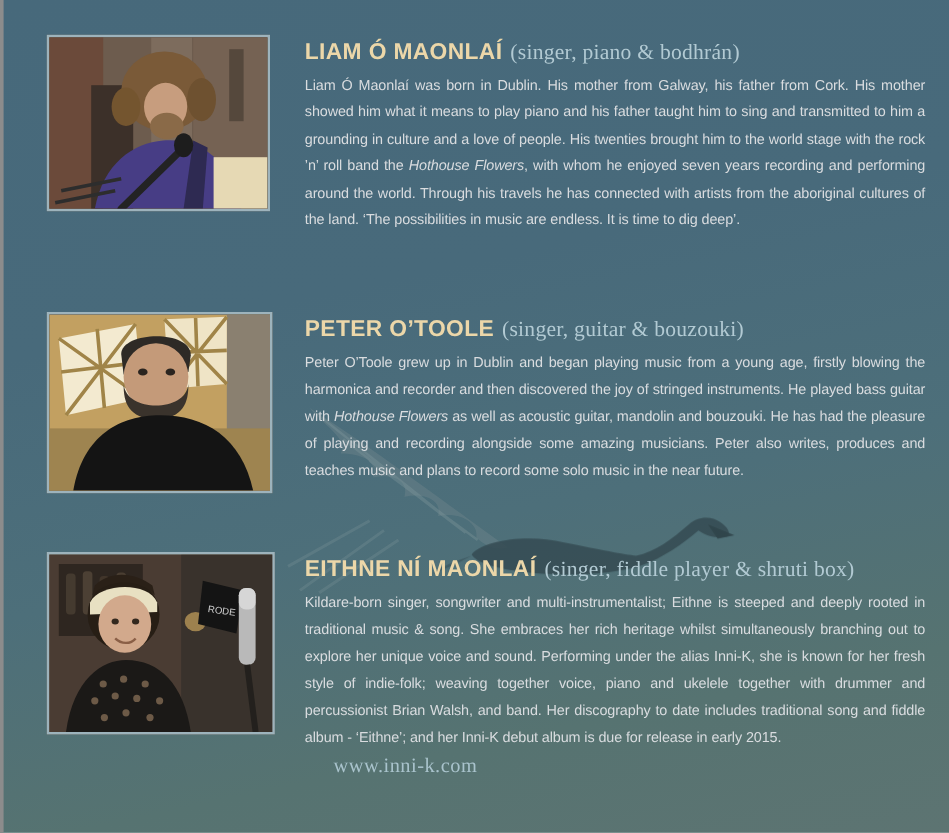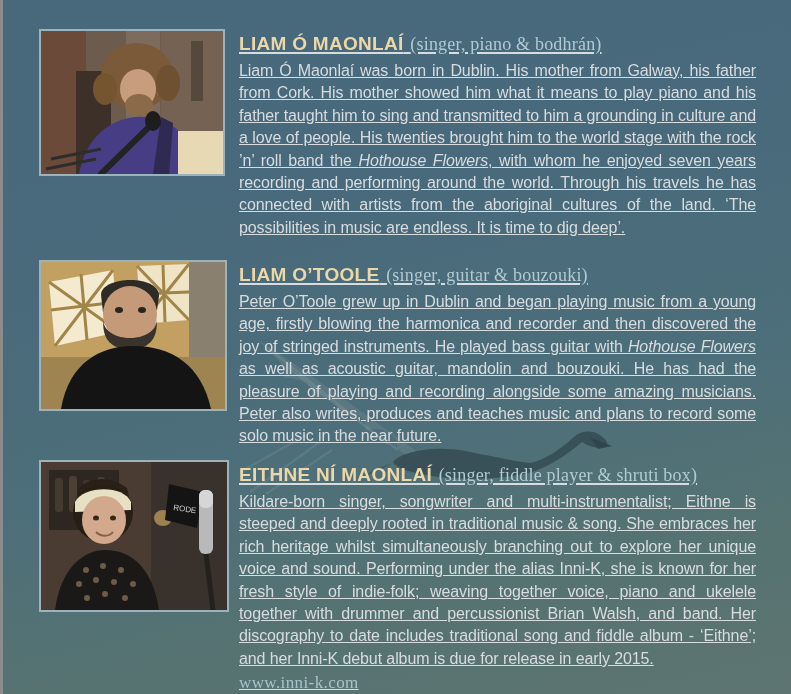--- a/index.html
+++ b/index.html
@@ -5,27 +5,27 @@
   html,body{margin:0;padding:0;}
   body{
     width:791px;height:694px;position:relative;overflow:hidden;
     font-family:"Liberation Sans",sans-serif;
     background:linear-gradient(168deg,#47697b 0%,#486a7b 35%,#4d6f7a 60%,#567371 82%,#5d7472 100%);
   }
   .edge-strip{position:absolute;left:0;top:0;width:3px;height:694px;background:#8c8c8c;z-index:3;}
   .swan{position:absolute;left:228px;top:266px;z-index:0;pointer-events:none;}
   .photo{position:absolute;left:39px;border:2px solid #9db3bc;box-sizing:content-box;z-index:2;overflow:hidden;background:#5a5247;}
   .photo svg{display:block;}
-  .section-text{position:absolute;left:239px;width:517px;z-index:2;color:#d9dcdf;text-decoration:underline;}
+  .section-text{position:absolute;left:254px;width:517px;z-index:2;color:#d9dcdf;}
   .sec-head{margin:0;line-height:24px;}
   .artist-name{font-size:19px;font-weight:bold;letter-spacing:.3px;color:#ecd7a9;}
   .artist-role{font-family:"Liberation Serif",serif;font-size:18px;font-weight:normal;color:#b2cad3;letter-spacing:.2px;}
-  p.bio{margin:4px 0 0 0;font-size:16px;line-height:22.4px;text-align:justify;letter-spacing:-.1px;color:#d9dcdf;}
+  p.bio{margin:4px 0 0 0;font-size:12px;line-height:22.4px;text-align:justify;letter-spacing:-.1px;color:#d9dcdf;}
   p.bio em{font-style:italic;}
-  .weblink{font-family:"Liberation Serif",serif;font-size:17px;color:#a9c3cc;margin-top:3px;letter-spacing:.4px;}
+  .weblink{font-family:"Liberation Serif",serif;font-size:17px;color:#a9c3cc;margin-top:3px;letter-spacing:.4px;margin-left:24px;}
 </style>
 </head>
 <body>
 
 <div class="edge-strip"></div>
 
 <svg class="swan" width="400" height="230" viewBox="0 0 400 230">
   <g opacity="0.6">
     <path d="M195,190 C150,158 78,104 30,74 C46,92 62,100 56,112 C76,112 87,120 83,132 C101,128 113,136 109,148 C127,144 141,152 137,164 C156,160 171,170 169,182 C177,190 187,193 195,190 Z" fill="#7b8e91" opacity="0.55"></path>
     <path d="M40,82 L150,170 M58,100 L160,178 M80,118 L170,184" stroke="#a8b8b8" stroke-width="2" fill="none" opacity="0.35"></path>
@@ -79,21 +79,21 @@
       <path d="M60,33 C60,14 118,12 118,34 L116,48 L62,50 Z" fill="#2e2a26"></path>
       <ellipse cx="89" cy="52" rx="27" ry="28" fill="#c49a79"></ellipse>
       <path d="M62,58 C64,82 114,82 116,58 C116,74 112,86 89,88 C66,86 62,74 62,58 Z" fill="#3a332c"></path>
       <ellipse cx="78" cy="48" rx="4" ry="3" fill="#2a241f"></ellipse>
       <ellipse cx="101" cy="48" rx="4" ry="3" fill="#2a241f"></ellipse>
       <path d="M20,147 C28,100 60,84 92,84 C130,84 160,102 170,147 Z" fill="#141414"></path>
     </g>
   </svg>
 </div>
 <div class="section-text" style="top:261px;">
-  <h2 class="sec-head"><span class="artist-name">LIAM O’TOOLE</span> <span class="artist-role">(singer, guitar &amp; bouzouki)</span></h2>
+  <h2 class="sec-head"><span class="artist-name">PETER O’TOOLE</span> <span class="artist-role">(singer, guitar &amp; bouzouki)</span></h2>
   <p class="bio"><span>Peter O’Toole grew up in Dublin and began playing music from a young age, firstly blowing the harmonica and recorder and then discovered the joy of stringed instruments. He played bass guitar with </span><em>Hothouse Flowers</em><span> as well as acoustic guitar, mandolin and bouzouki. He has had the pleasure of playing and recording alongside some amazing musicians. Peter also writes, produces and teaches music and plans to record some solo music in the near future.</span></p>
 </div>
 
 <div class="photo" style="top:460px;width:186px;height:148px;" title="smiling woman with cream headband and black patterned top beside studio microphone">
   <svg width="186" height="148" viewBox="0 0 186 148">
     <rect width="186" height="148" fill="#4a3c33"></rect>
     <rect x="110" y="0" width="76" height="148" fill="#39322c"></rect>
     <rect x="8" y="8" width="70" height="60" fill="#2e2620"></rect>
     <g opacity="0.8">
       <rect x="14" y="16" width="8" height="34" rx="3" fill="#4a3f33"></rect>

